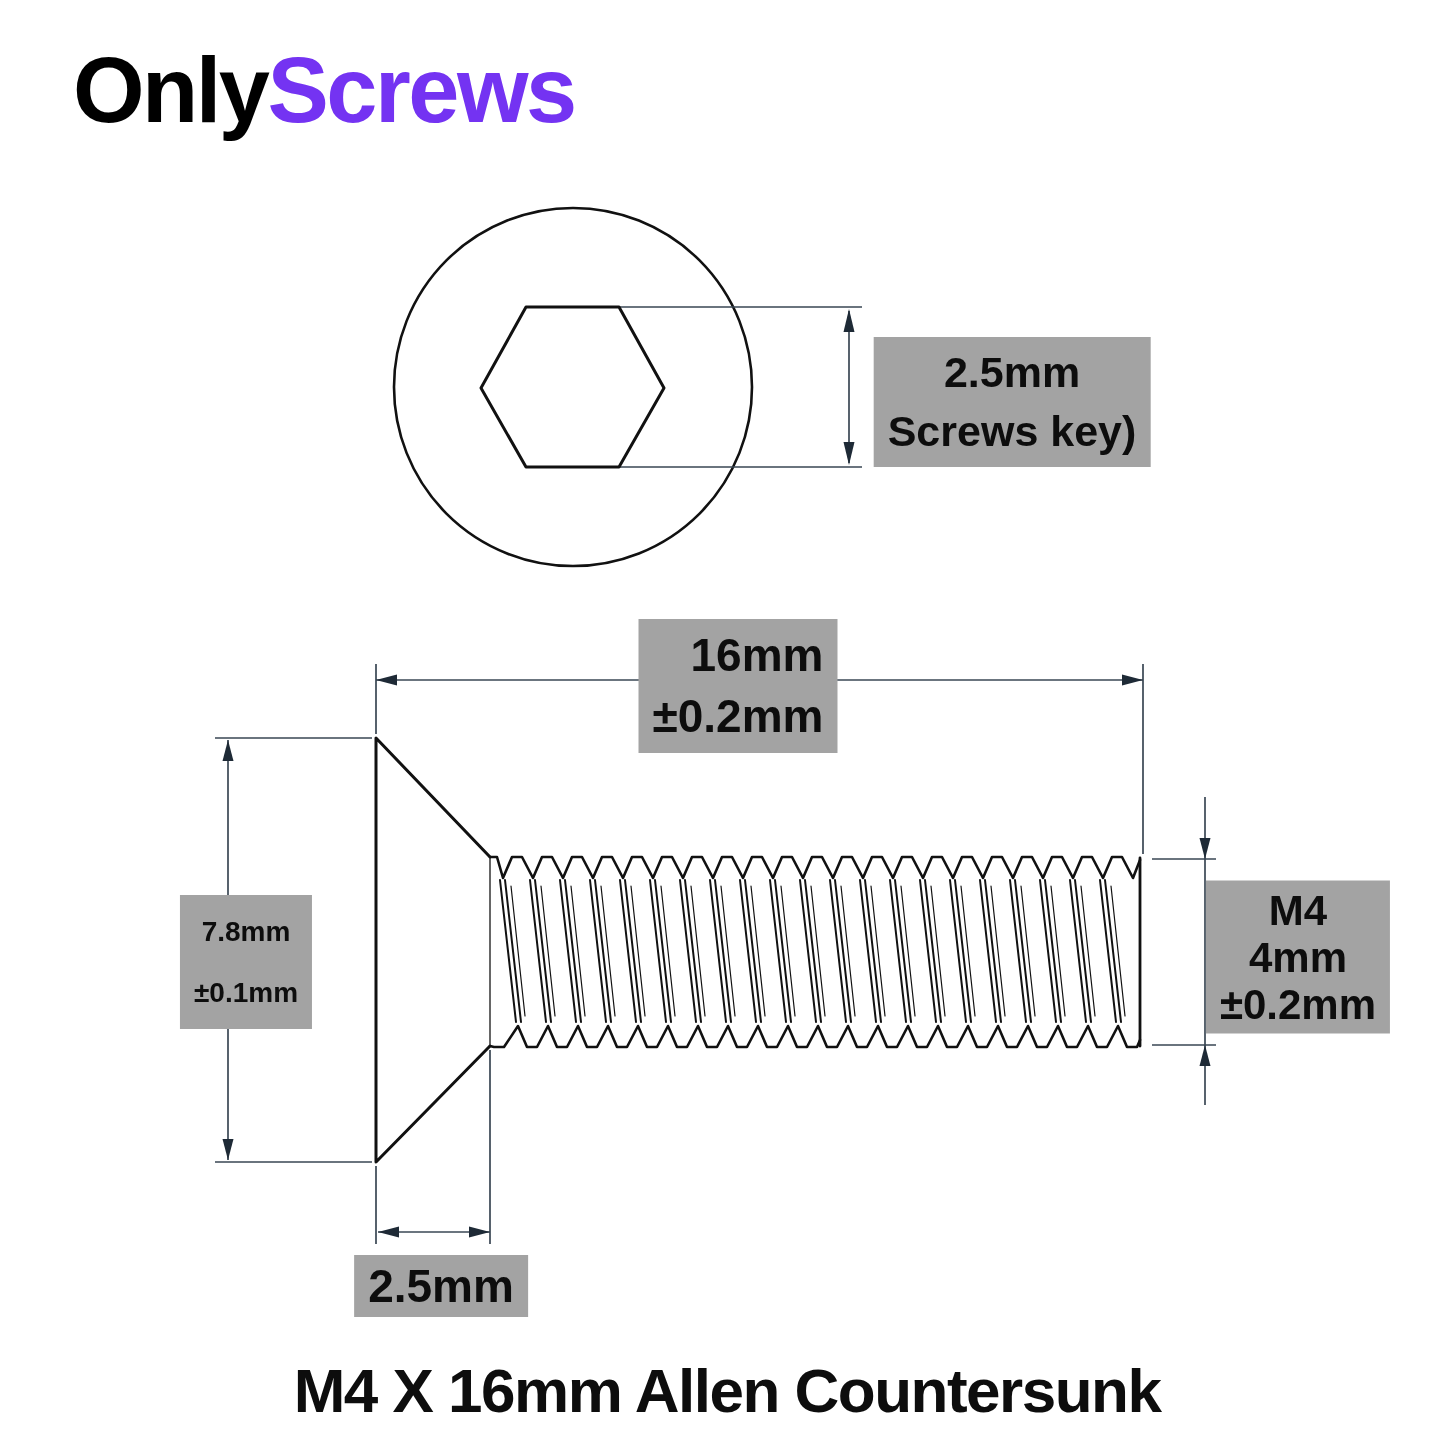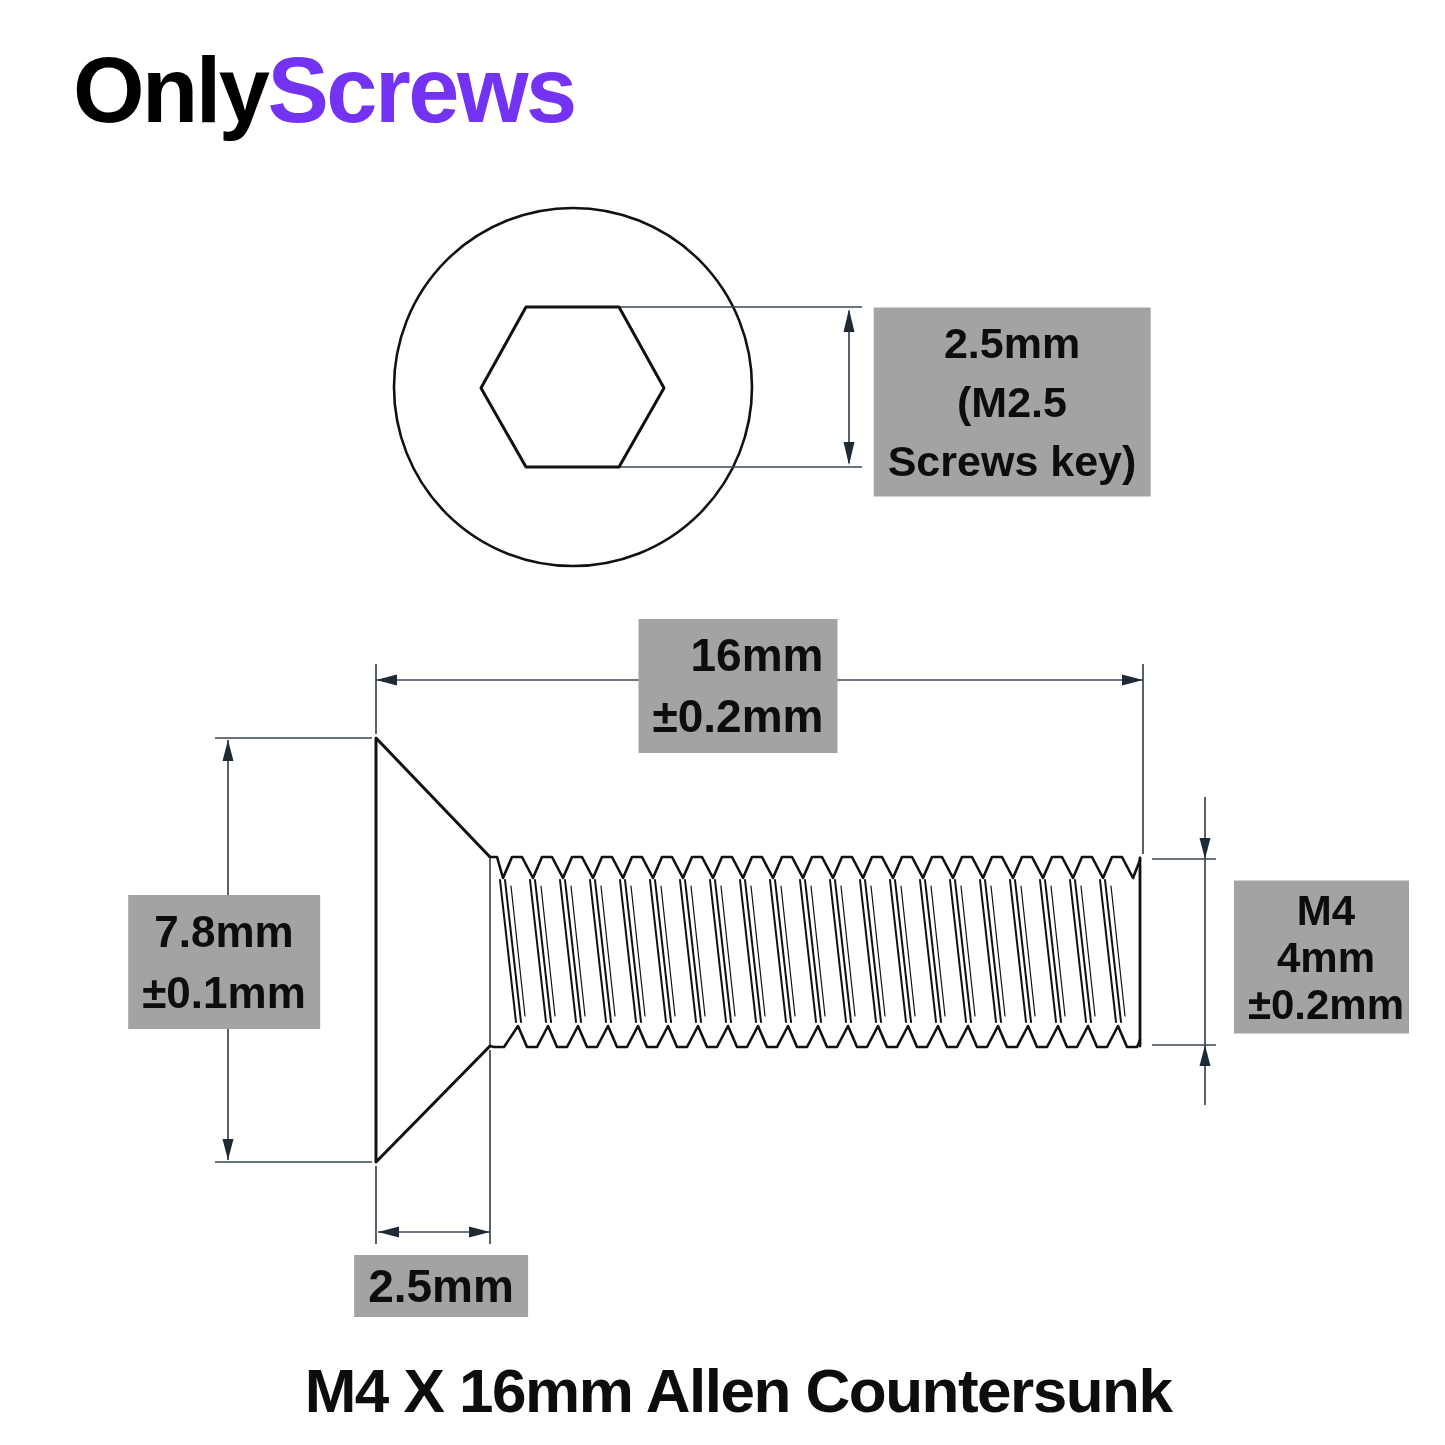--- a/index.html
+++ b/index.html
@@ -9,34 +9,34 @@
   }
   svg.linework{position:absolute;left:0;top:0;width:1445px;height:1445px;}
 
   .label{
     position:absolute;transform:translate(-50%,-50%);
     background:#a3a3a3;color:#0d0d0d;font-weight:700;text-align:center;
     white-space:nowrap;padding:6px 14px;
   }
   .lbl-socket{left:1012px;top:402px;font-size:43px;line-height:59px;}
   .lbl-length{left:738px;top:686px;font-size:46px;line-height:61px;text-align:right;}
-  .lbl-headdia{left:224px;top:962px;font-size:44px;line-height:61px;}
+  .lbl-headdia{left:246px;top:962px;font-size:28px;line-height:61px;}
   .lbl-headheight{left:441px;top:1286px;font-size:46px;line-height:50px;}
-  .lbl-thread{left:1298px;top:957px;font-size:42px;line-height:47px;margin-left:28px;}
+  .lbl-thread{left:1298px;top:957px;font-size:42px;line-height:47px;}
 
   .logo{
     position:absolute;left:73px;top:40px;font-size:92px;font-weight:700;
     letter-spacing:-2.5px;line-height:1.1;white-space:nowrap;
   }
   .logo .part-black{color:#000000;}
   .logo .part-accent{color:#7433F2;}
 
   .title{
     position:absolute;left:727px;top:1390px;transform:translate(-50%,-50%);
-    font-size:62px;font-weight:700;letter-spacing:-1.5px;color:#0d0d0d;white-space:nowrap;margin-left:11px;
+    font-size:62px;font-weight:700;letter-spacing:-1.5px;color:#0d0d0d;white-space:nowrap;
   }
 </style>
 </head>
 <body>
 
 <div class="stage">
 
   <svg class="linework" viewBox="0 0 1445 1445">
 
     <g fill="none" stroke="#111111" stroke-width="2.6" stroke-linejoin="round">
@@ -88,21 +88,20 @@
       <polygon points="1205,1045 1199.5,1066 1210.5,1066"></polygon>
     </g>
   </svg>
 
   <div class="logo">
     <span class="part-black">Only</span><span class="part-accent">Screws</span>
   </div>
 
   <div class="label lbl-socket">
     <div>2.5mm</div>
-    <div>(M2.5</div>
     <div>Screws key)</div>
   </div>
 
   <div class="label lbl-length">
     <div>16mm</div>
     <div>±0.2mm</div>
   </div>
 
   <div class="label lbl-headdia">
     <div>7.8mm</div>

